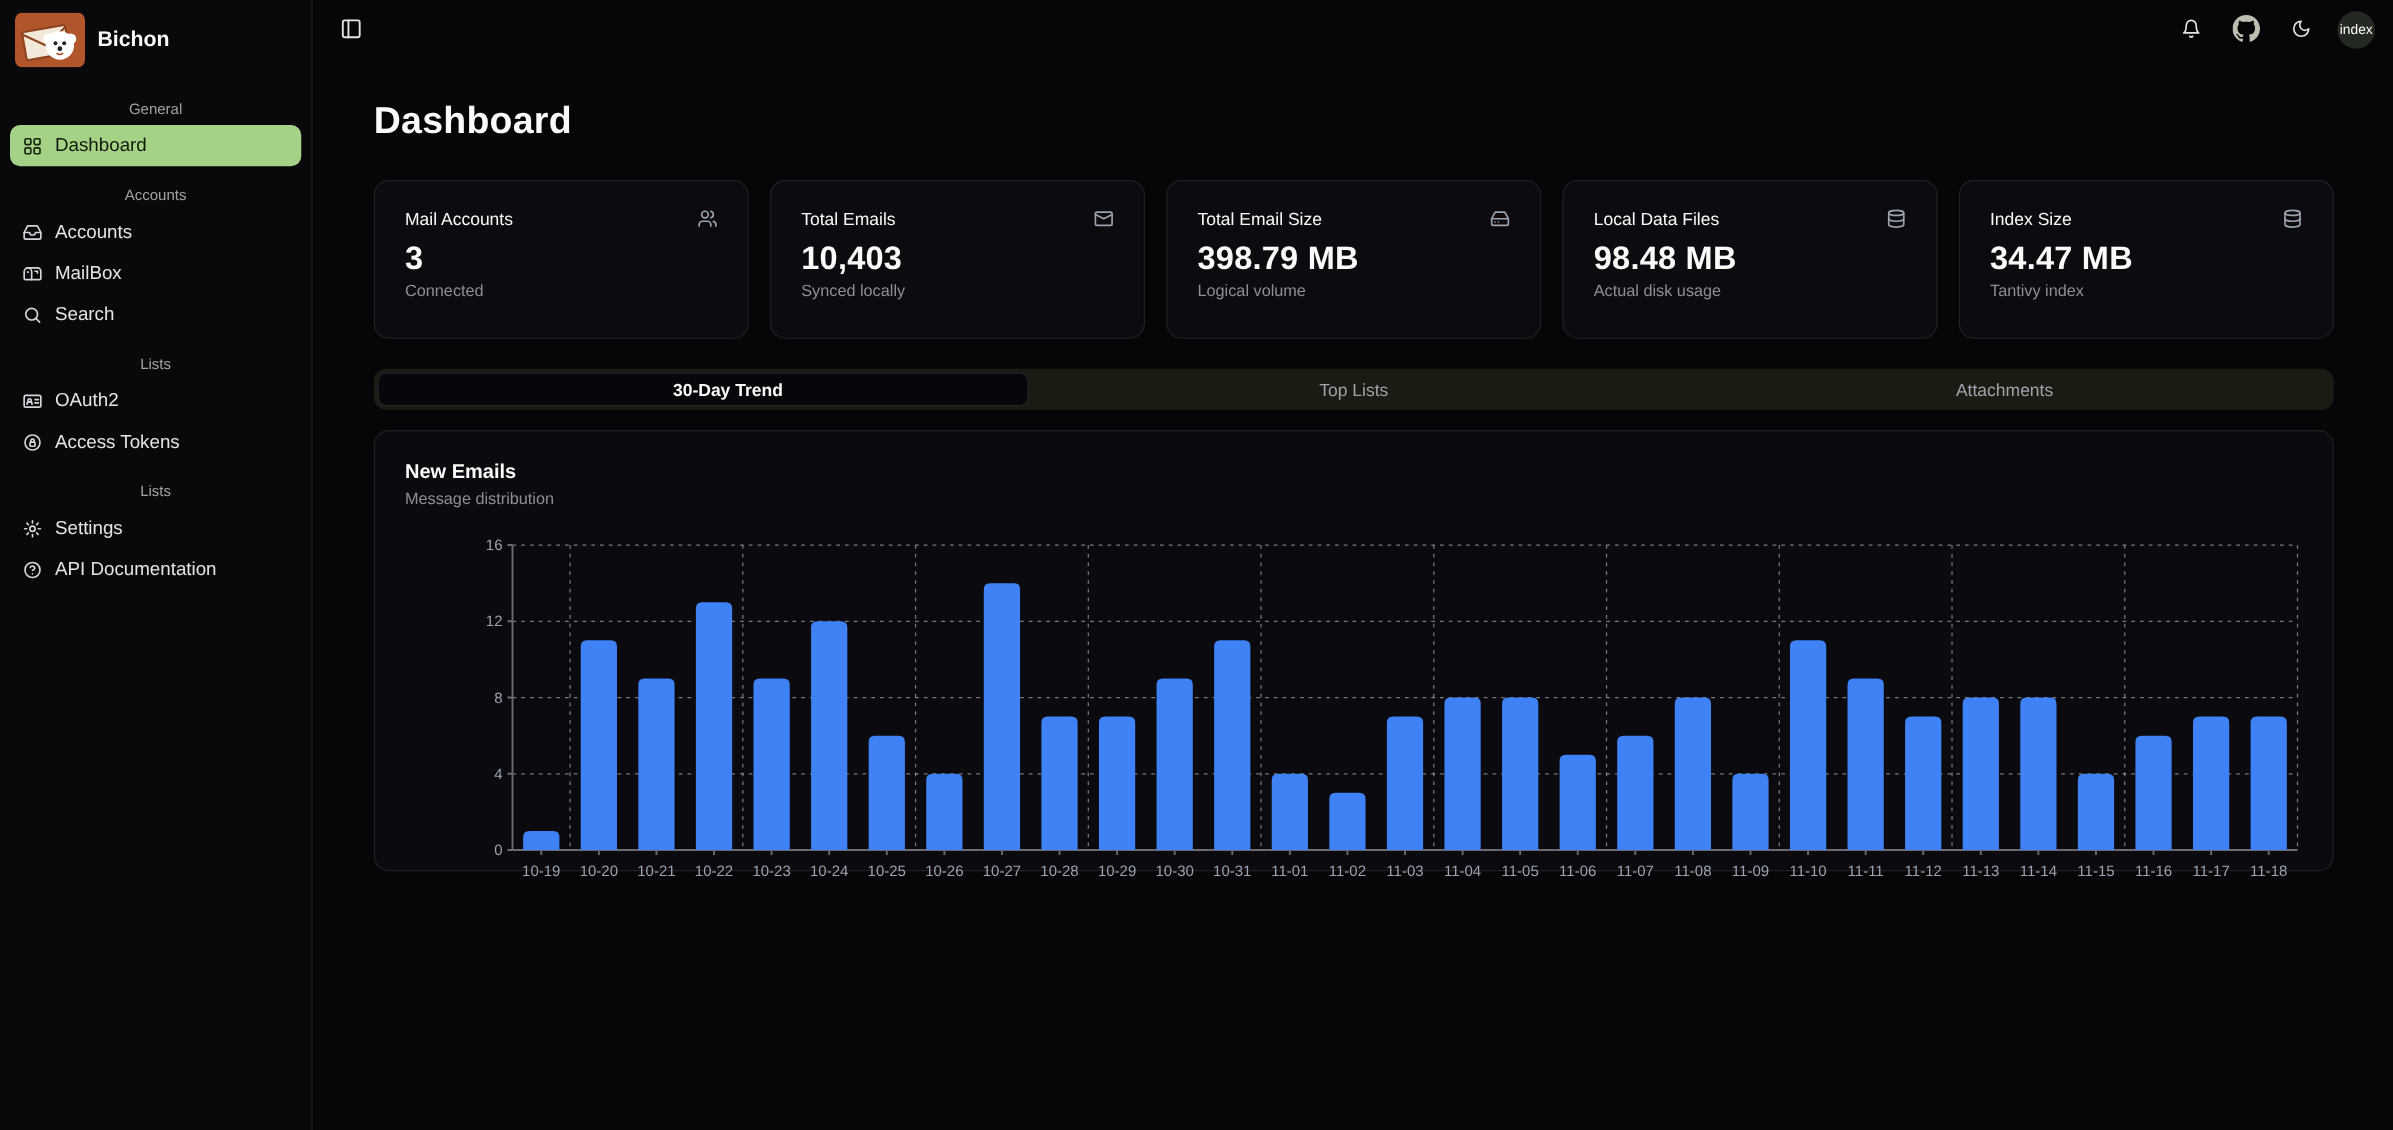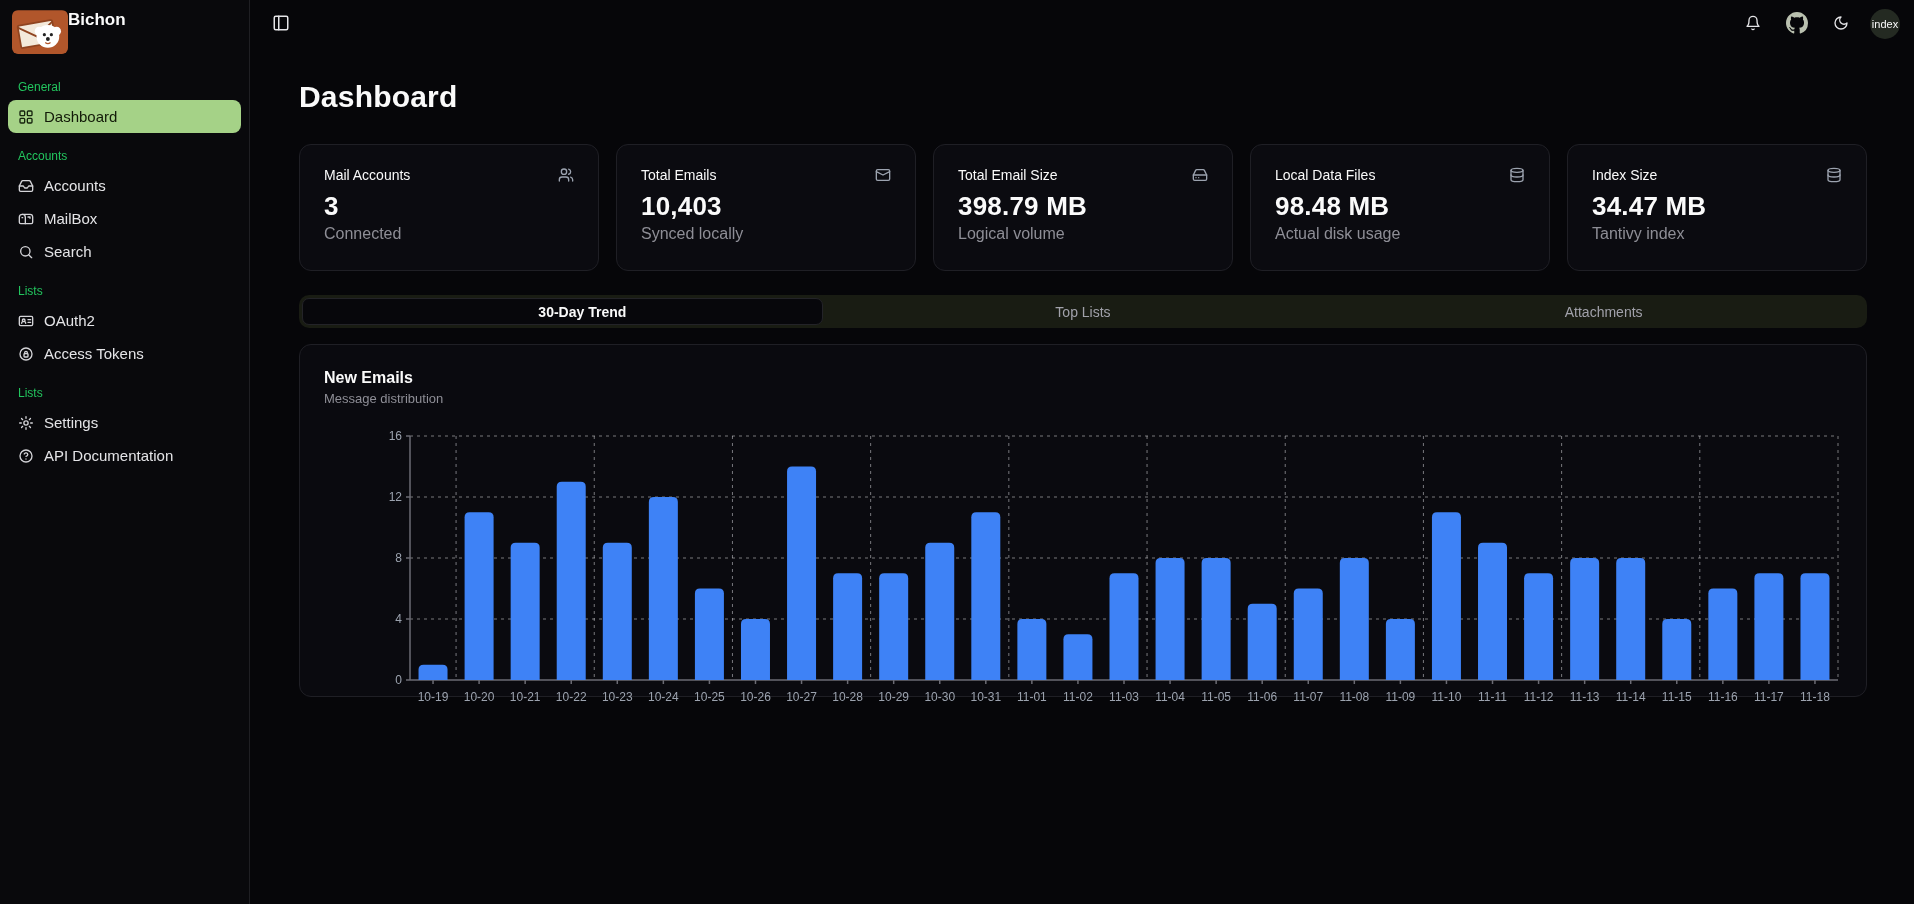--- a/index.html
+++ b/index.html
@@ -8,24 +8,24 @@
     background:#060609; color:#fafafa;
     font-family:"Liberation Sans", sans-serif;
     display:flex;
   }
   
   .sidebar {
     width:250px; min-width:250px; height:100%;
     background:#09090c; border-right:1px solid #1f1f23;
     padding:6px 8px; display:flex; flex-direction:column;
   }
-  .brand { display:flex; padding:4px 4px 10px 4px; cursor:pointer; }
+  .brand { display:flex; align-items:center; gap:10px; padding:4px 4px 10px 4px; cursor:pointer; }
   .brand svg { display:block; border-radius:6px; }
   .brand-name { font-size:17px; font-weight:700; color:#fafafa; }
-  .section-label { font-size:12px; color:#22c55e; padding:0 10px; margin:16px 0 6px 0; }
+  .section-label { font-size:12px; color:#a3a3a3; padding:0 10px; margin:16px 0 6px 0;text-align:center; }
   .nav-item {
     display:flex; align-items:center; gap:10px; height:33px; padding:0 10px;
     border-radius:8px; font-size:15px; color:#e4e4e7; cursor:pointer;
   }
   .nav-item .ico { display:flex; align-items:center; color:#d4d4d8; }
   .nav-item.active { background:#a5d287; color:#121a08; font-weight:400; }
   .nav-item.active .ico { color:#16230e; }
   
   .rightcol { flex:1; display:flex; flex-direction:column; height:100%; }
   .topbar { height:48px; display:flex; align-items:center; padding:0 16px; }
@@ -45,21 +45,21 @@
   .page-title { font-size:30px; font-weight:700; letter-spacing:.2px; margin:10px 0 0 0; }
   .stats-row { display:grid; grid-template-columns:repeat(5,1fr); gap:17px; margin-top:30px; }
   .stat-card {
     height:127px; background:#0b0b10; border:1px solid #1f1f25; border-radius:12px;
     padding:22px 24px;
   }
   .stat-head { display:flex; align-items:center; justify-content:space-between; }
   .stat-title { font-size:14px; color:#fafafa; }
   .stat-head .ico { color:#9ca3af; display:flex; }
   .stat-value { font-size:26px; font-weight:700; margin-top:8px; letter-spacing:.2px; }
-  .stat-sub { font-size:16px; color:#8e8e96; margin-top:3px; }
+  .stat-sub { font-size:13px; color:#8e8e96; margin-top:3px; }
   
   .tabs {
     margin-top:24px; height:33px; background:#191c13; border-radius:10px; padding:3px;
     display:grid; grid-template-columns:repeat(3,1fr);
   }
   .tab {
     display:flex; align-items:center; justify-content:center;
     font-size:14px; color:#a1a1aa; border-radius:7px; cursor:pointer;
   }
   .tab.active { background:#07070b; color:#fafafa; font-weight:700; border:1px solid #232328;padding-left:40px; }

